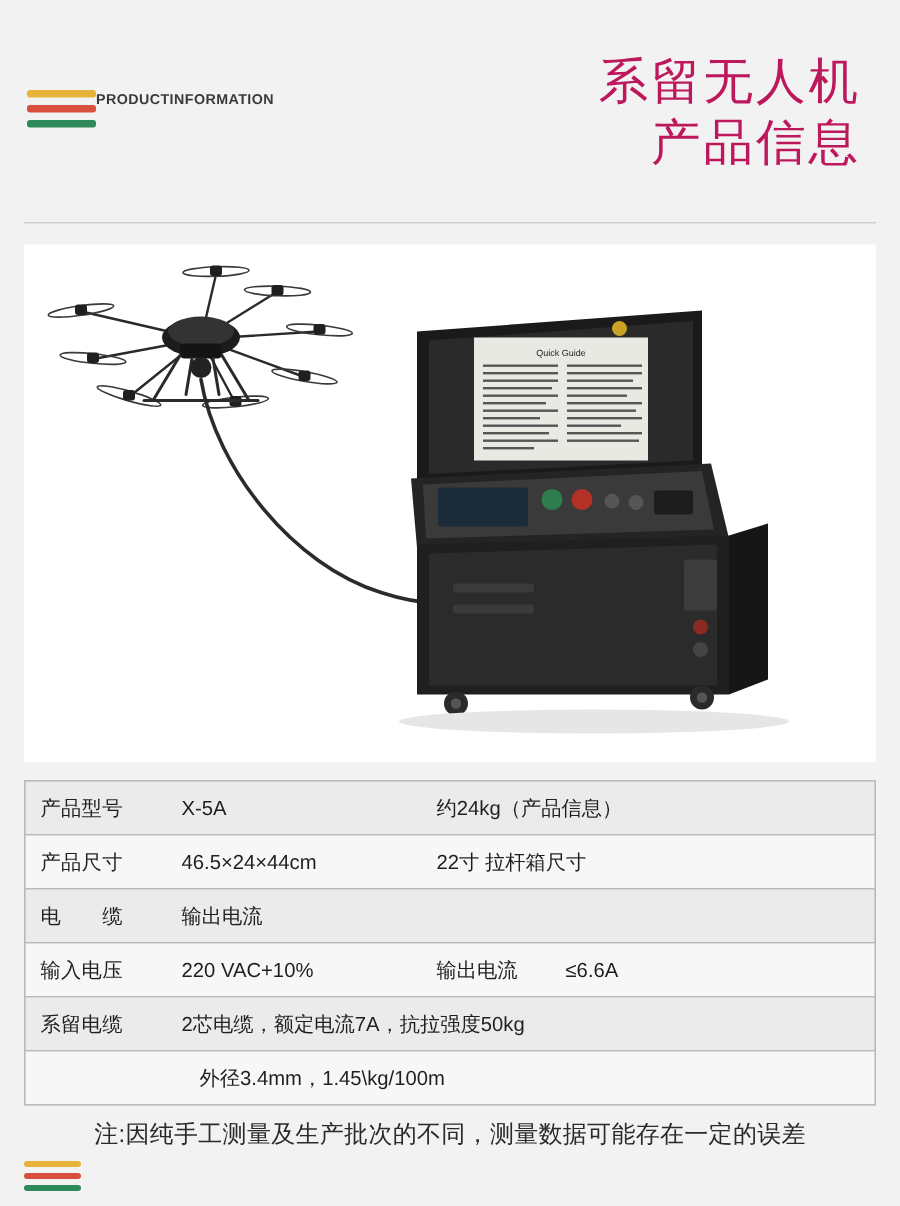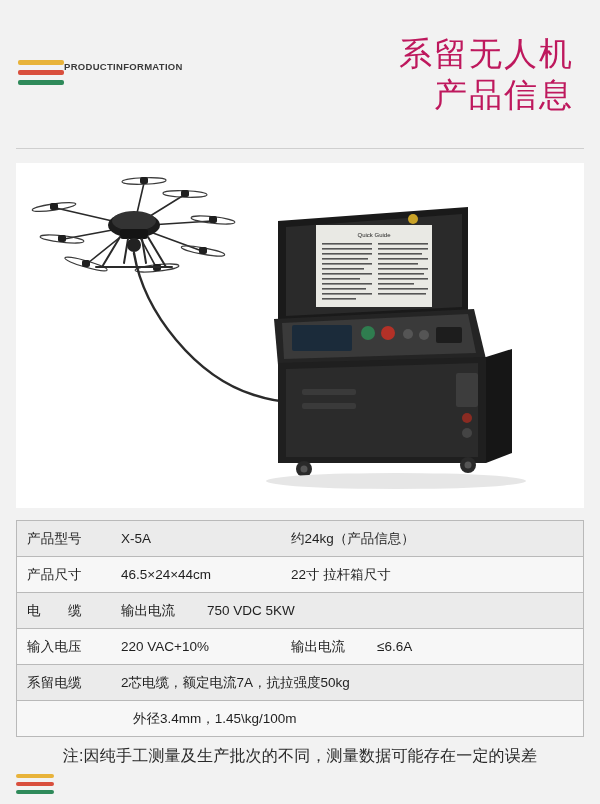--- a/index.html
+++ b/index.html
@@ -293,21 +293,20 @@
 
     <div class="row">
       <div class="cell lbl">产品尺寸</div>
       <div class="cell val mid">46.5×24×44cm</div>
       <div class="cell val2">22寸 拉杆箱尺寸</div>
     </div>
 
     <div class="row">
       <div class="cell lbl spread">电　　缆</div>
       <div class="cell lbl2">输出电流</div>
-      <div class="cell val2">750 VDC 5KW</div>
     </div>
 
     <div class="row">
       <div class="cell lbl">输入电压</div>
       <div class="cell val mid">220 VAC+10%</div>
       <div class="cell lbl2">输出电流</div>
       <div class="cell val2">≤6.6A</div>
     </div>
 
     <div class="row">

